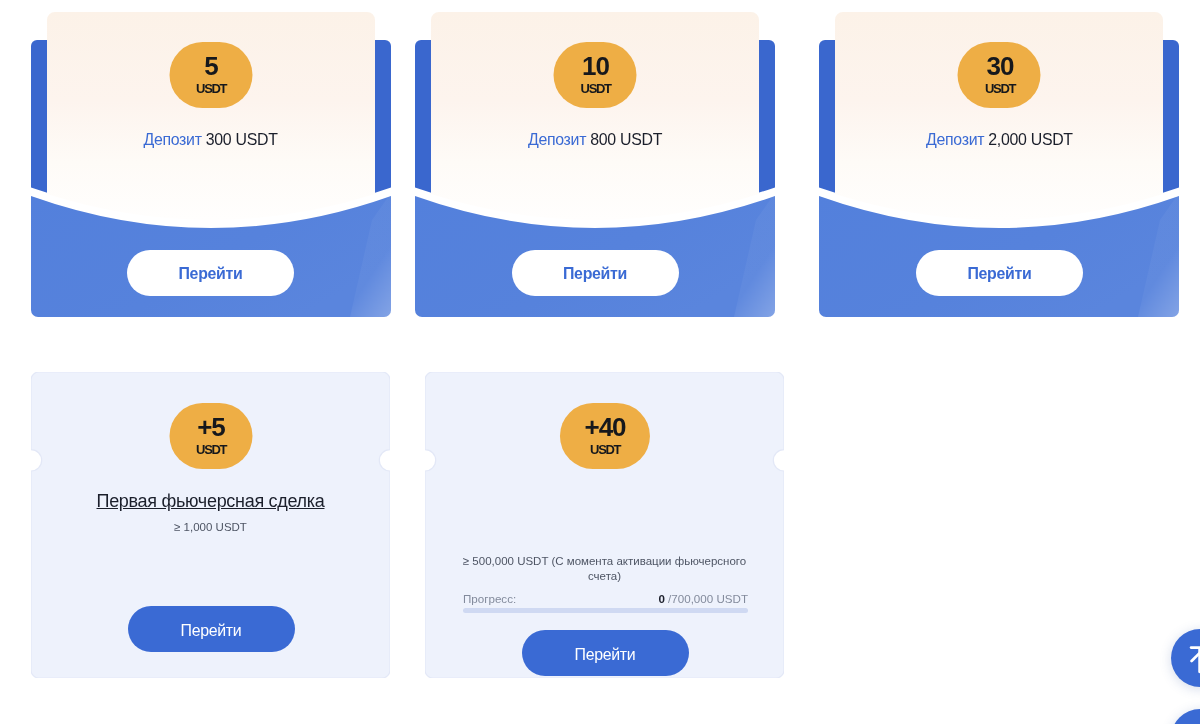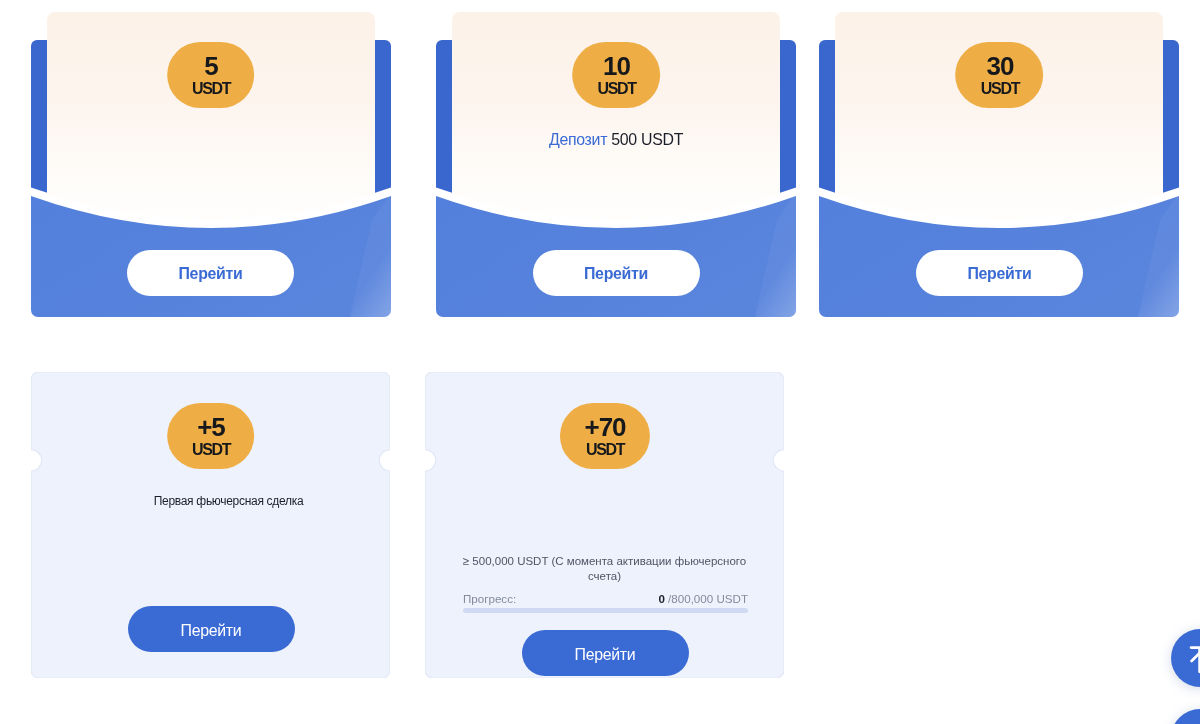--- a/index.html
+++ b/index.html
@@ -20,28 +20,28 @@
       border-radius:23px; background:#ffffff; color:#3a6ad4; font-size:15.9px;
       font-weight:bold; display:flex; align-items:center; justify-content:center;
       letter-spacing:-0.3px; padding-top:2px; cursor:pointer; }
 
   
   .pill { position:absolute; min-width:83px; height:66px; border-radius:33px;
       background:#eeae45; color:#16181c; text-align:center; padding:0 24px;
       left:50%; transform:translateX(-50%); top:31px; }
   .pill .amt { font-size:26px; font-weight:bold; line-height:26px;
       letter-spacing:-1px; padding-top:11px; text-indent:1px; white-space:nowrap; }
-  .pill .cur { font-size:16px; font-weight:bold; line-height:15px;
+  .pill .cur { font-size:13px; font-weight:bold; line-height:15px;
       letter-spacing:-1.3px; padding-top:1.8px; text-indent:1.3px; }
 
   
   .tick { position:absolute; width:359px; height:306px; top:372px; }
   .tick .tshape { position:absolute; left:0; top:0; }
-  .tick .tt { position:absolute; left:48px; width:299px; text-align:center;
-      font-size:12px; letter-spacing:-0.3px; color:#1b1f2b; line-height:23.5px; }
+  .tick .tt { position:absolute; left:30px; width:299px; text-align:center;
+      font-size:18px; letter-spacing:-0.3px; color:#1b1f2b; line-height:23.5px;text-decoration:underline; }
   .tick .tt .hl { color:#3a6ad4; }
   .tick .sub { position:absolute; left:32px; width:295px; text-align:center;
       font-size:11.5px; color:#4e5564; line-height:14.7px; }
   .tick .btn { position:absolute; left:96.5px; width:167px; height:46px; border-radius:23px;
       background:#3a6ad4; color:#ffffff; font-size:15.9px; letter-spacing:-0.3px;
       display:flex; align-items:center; justify-content:center; padding-top:3px;
       cursor:pointer; }
 
   
   .prog { position:absolute; left:38px; width:285px; }
@@ -88,23 +88,24 @@
         <path d="M6,29 h348 a6,6 0 0 1 6,6 v178 h-360 v-178 a6,6 0 0 1 6,-6 z" fill="#3a67ce"></path>
         <path d="M0,176.4 q180,62.4 360,0 v60 h-360 z" fill="#ffffff"></path>
         <path d="M16,8.9 a8,8 0 0 1 8,-8 h312 a8,8 0 0 1 8,8 v174.2 q-164,51.8 -328,0 z" fill="url(#cg0)"></path>
         <path d="M0,185 q180,64 360,0 v114 a7,7 0 0 1 -7,7 h-346 a7,7 0 0 1 -7,-7 z" fill="url(#pg0)"></path>
         <path d="M357.5,185.5 L341,209 L319,306 L360,306 L360,185.5 Z" fill="url(#fg0)" clip-path="url(#pc0)"></path>
       </svg>
       <div class="pill">
         <div class="amt">5</div>
         <div class="cur">USDT</div>
       </div>
+      <div class="title"><span class="hl">Депозит</span><span> 300 USDT</span></div>
       <div class="btn">Перейти</div>
   </div>
-  <div class="env" style="left:436px;">
+  <div class="env" style="left:415px;">
       <svg class="shape" width="360" height="306" viewBox="0 0 360 306">
         <defs>
           <linearGradient id="cg1" x1="0" y1="0" x2="0" y2="1">
             <stop offset="0" stop-color="#fcf2e8"></stop>
             <stop offset="0.43" stop-color="#fdf4ee"></stop>
             <stop offset="0.72" stop-color="#fefbf7"></stop>
             <stop offset="1" stop-color="#fffefd"></stop>
           </linearGradient>
           <linearGradient id="pg1" x1="0" y1="0" x2="1" y2="0.55">
             <stop offset="0" stop-color="#5380dc"></stop>
@@ -122,21 +123,21 @@
         <path d="M6,29 h348 a6,6 0 0 1 6,6 v178 h-360 v-178 a6,6 0 0 1 6,-6 z" fill="#3a67ce"></path>
         <path d="M0,176.4 q180,62.4 360,0 v60 h-360 z" fill="#ffffff"></path>
         <path d="M16,8.9 a8,8 0 0 1 8,-8 h312 a8,8 0 0 1 8,8 v174.2 q-164,51.8 -328,0 z" fill="url(#cg1)"></path>
         <path d="M0,185 q180,64 360,0 v114 a7,7 0 0 1 -7,7 h-346 a7,7 0 0 1 -7,-7 z" fill="url(#pg1)"></path>
         <path d="M357.5,185.5 L341,209 L319,306 L360,306 L360,185.5 Z" fill="url(#fg1)" clip-path="url(#pc1)"></path>
       </svg>
       <div class="pill">
         <div class="amt">10</div>
         <div class="cur">USDT</div>
       </div>
-      <div class="title"><span class="hl">Депозит</span><span> 500 USDT</span></div>
+      <div class="title"><span class="hl">Депозит</span><span> 800 USDT</span></div>
       <div class="btn">Перейти</div>
   </div>
   <div class="env" style="left:819.4px;">
       <svg class="shape" width="360" height="306" viewBox="0 0 360 306">
         <defs>
           <linearGradient id="cg2" x1="0" y1="0" x2="0" y2="1">
             <stop offset="0" stop-color="#fcf2e8"></stop>
             <stop offset="0.43" stop-color="#fdf4ee"></stop>
             <stop offset="0.72" stop-color="#fefbf7"></stop>
             <stop offset="1" stop-color="#fffefd"></stop>
@@ -157,46 +158,48 @@
         <path d="M6,29 h348 a6,6 0 0 1 6,6 v178 h-360 v-178 a6,6 0 0 1 6,-6 z" fill="#3a67ce"></path>
         <path d="M0,176.4 q180,62.4 360,0 v60 h-360 z" fill="#ffffff"></path>
         <path d="M16,8.9 a8,8 0 0 1 8,-8 h312 a8,8 0 0 1 8,8 v174.2 q-164,51.8 -328,0 z" fill="url(#cg2)"></path>
         <path d="M0,185 q180,64 360,0 v114 a7,7 0 0 1 -7,7 h-346 a7,7 0 0 1 -7,-7 z" fill="url(#pg2)"></path>
         <path d="M357.5,185.5 L341,209 L319,306 L360,306 L360,185.5 Z" fill="url(#fg2)" clip-path="url(#pc2)"></path>
       </svg>
       <div class="pill">
         <div class="amt">30</div>
         <div class="cur">USDT</div>
       </div>
+      <div class="title"><span class="hl">Депозит</span><span> 2,000 USDT</span></div>
       <div class="btn">Перейти</div>
   </div>
   <div class="tick" style="left:31px;">
       <svg class="tshape" width="359" height="306" viewBox="0 0 359 306">
         <path d="M8,0 h343 a8,8 0 0 1 8,8 v69.6 a10.7,10.7 0 0 0 0,21.4 v199 a8,8 0 0 1 -8,8 h-343 a8,8 0 0 1 -8,-8 v-199 a10.7,10.7 0 0 0 0,-21.4 v-69.6 a8,8 0 0 1 8,-8 z" fill="#eef2fc" stroke="#e3e8f7" stroke-width="1.2"></path>
       </svg>
       <div class="pill">
         <div class="amt">+5</div>
         <div class="cur">USDT</div>
       </div>
       <div class="tt" style="top:117.5px;"><span class="hl"></span><span>Первая фьючерсная сделка</span></div>
+      <div class="sub" style="top:148px;">≥ 1,000 USDT</div>
       <div class="btn" style="top:234px;">Перейти</div>
   </div>
   <div class="tick" style="left:425px;">
       <svg class="tshape" width="359" height="306" viewBox="0 0 359 306">
         <path d="M8,0 h343 a8,8 0 0 1 8,8 v69.6 a10.7,10.7 0 0 0 0,21.4 v199 a8,8 0 0 1 -8,8 h-343 a8,8 0 0 1 -8,-8 v-199 a10.7,10.7 0 0 0 0,-21.4 v-69.6 a8,8 0 0 1 8,-8 z" fill="#eef2fc" stroke="#e3e8f7" stroke-width="1.2"></path>
       </svg>
       <div class="pill">
-        <div class="amt">+70</div>
+        <div class="amt">+40</div>
         <div class="cur">USDT</div>
       </div>
       <div class="sub" style="top:172px;margin-top:10px;">≥ 500,000 USDT (С момента активации фьючерсного счета)</div>
       <div class="prog" style="top:219.5px;">
         <div class="row">
           <span class="lbl">Прогресс:</span>
-          <span class="val"><span class="cur">0</span><span> /800,000 USDT</span></span>
+          <span class="val"><span class="cur">0</span><span> /700,000 USDT</span></span>
         </div>
         <div class="bar">
           <i style="width: 0%;"></i>
         </div>
       </div>
       <div class="btn" style="top:258px;">Перейти</div>
   </div>
   <div class="fab" style="left:1171px; top:629px;">
     <svg width="58" height="58" viewBox="0 0 58 58">
       <g stroke="#ffffff" stroke-width="2.7" stroke-linecap="round" fill="none">

